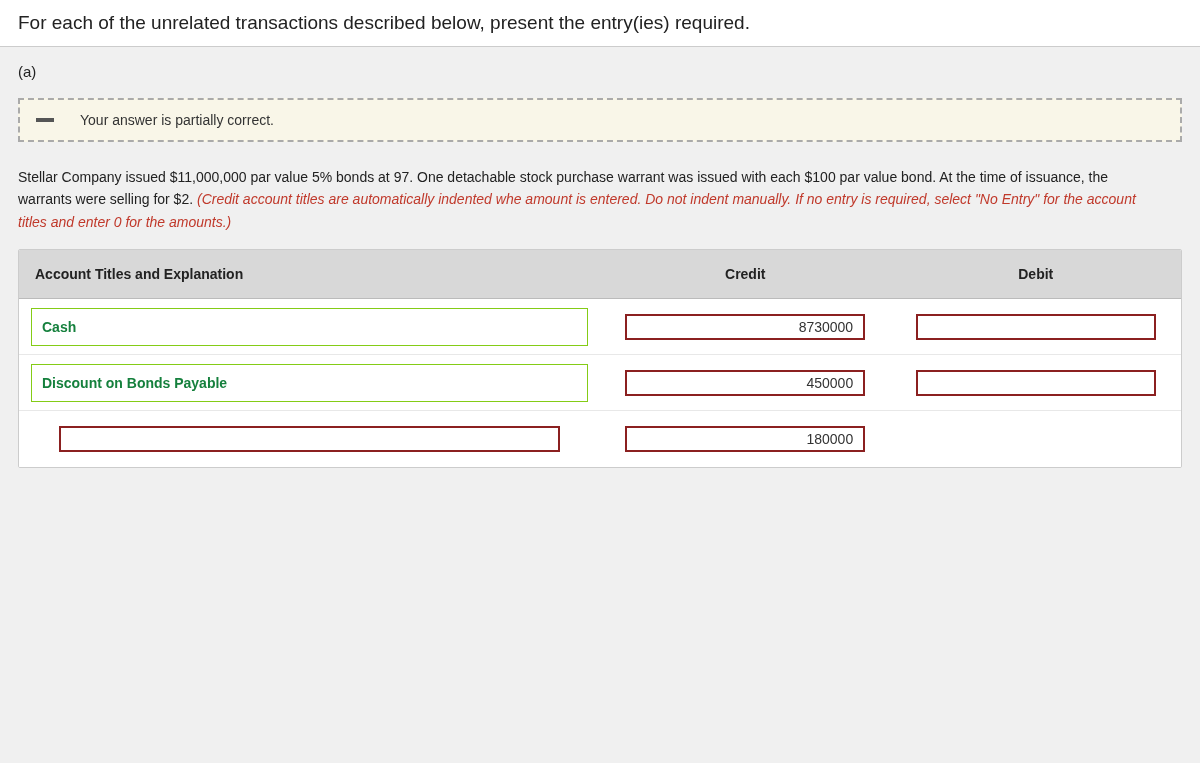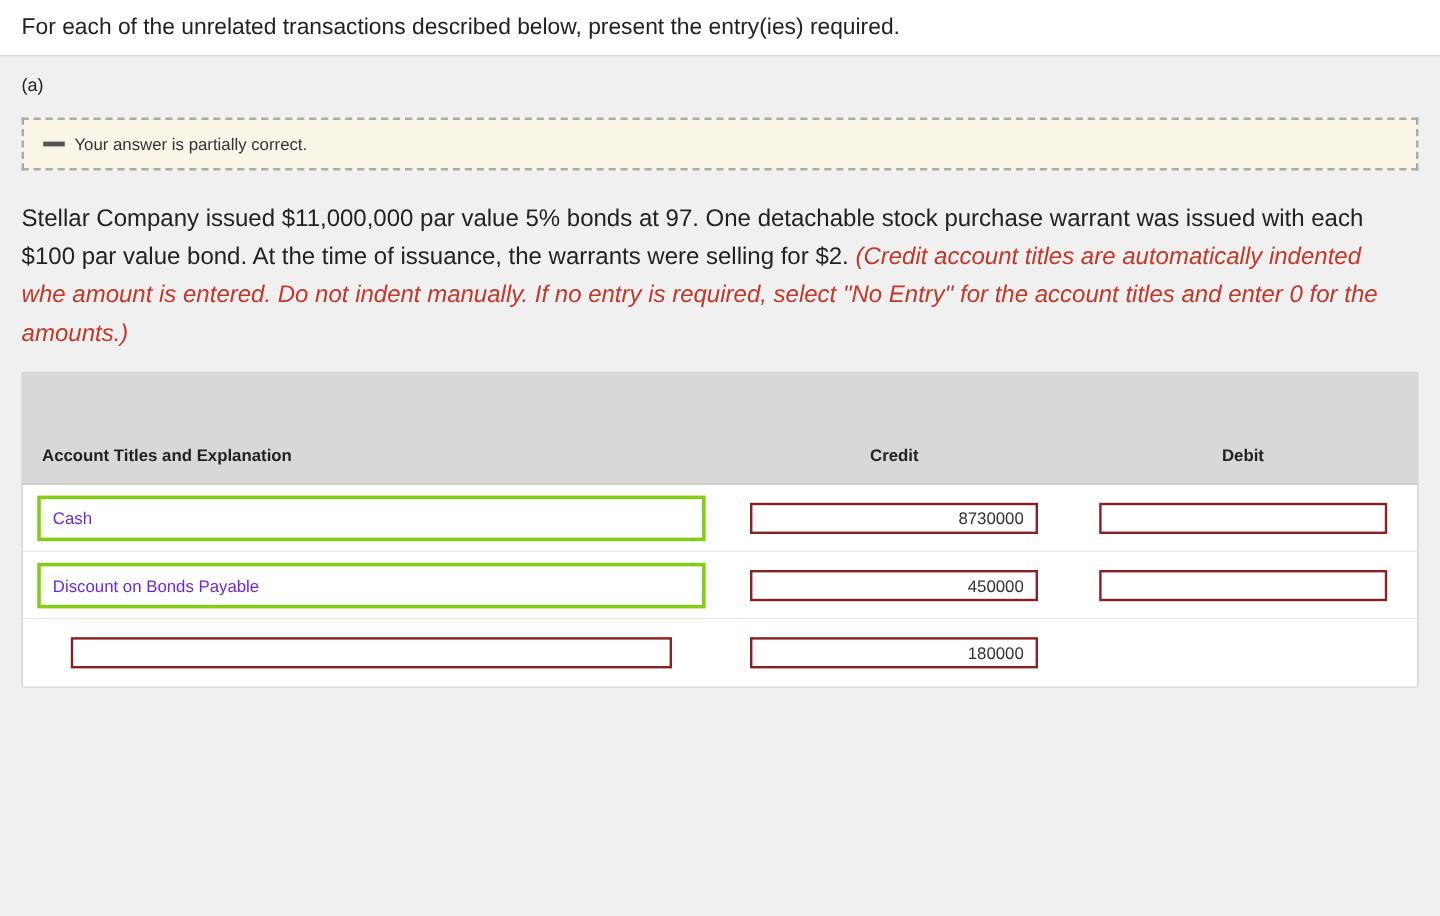--- a/index.html
+++ b/index.html
@@ -38,36 +38,36 @@
       color: #222;
     }
 
     .partial-correct-box {
       margin: 10px 18px 16px 18px;
       border: 2px dashed #aaa;
       background: #f9f6e8;
       padding: 12px 16px;
       display: flex;
       align-items: center;
-      gap: 8px;
+      gap: 26px;
       font-size: 14px;
       color: #333;
     }
 
     .partial-correct-icon {
       display: inline-block;
       width: 18px;
       height: 4px;
       background: #555;
       flex-shrink: 0;
     }
 
     .problem-description {
       padding: 8px 18px 16px 18px;
-      font-size: 20px;
+      font-size: 14px;
       line-height: 1.6;
       color: #222;
       max-width: 1180px;
     }
 
     .problem-description .italic-red {
       color: #c0392b;
       font-style: italic;
     }
 
@@ -85,21 +85,20 @@
       background: #d8d8d8;
       border-bottom: 1px solid #bbb;
       padding: 10px 0;
     }
 
     .table-header-cell {
       padding: 6px 16px;
       font-weight: bold;
       font-size: 14px;
       color: #222;
-      margin-top: 44px;
     }
 
     .table-header-cell:nth-child(2),
     .table-header-cell:nth-child(3) {
       text-align: center;
     }
 
     .table-row {
       display: grid;
       grid-template-columns: 2fr 1fr 1fr;
@@ -112,27 +111,28 @@
     .table-row:last-child {
       border-bottom: none;
     }
 
     .account-cell {
       padding: 8px 12px;
     }
 
     .account-input {
       width: 100%;
-      border: 3px solid #84cc16;
+      border: 1px solid #84cc16;
       background: #fff;
       padding: 6px 10px;
       font-size: 14px;
-      color: #6d28d9;
+      color: #15803d;
       height: 38px;
       outline: none;
+      font-weight: bold;
     }
 
     .amount-cell {
       padding: 8px 12px;
       display: flex;
       justify-content: center;
     }
 
     .amount-input {
       width: 90%;

